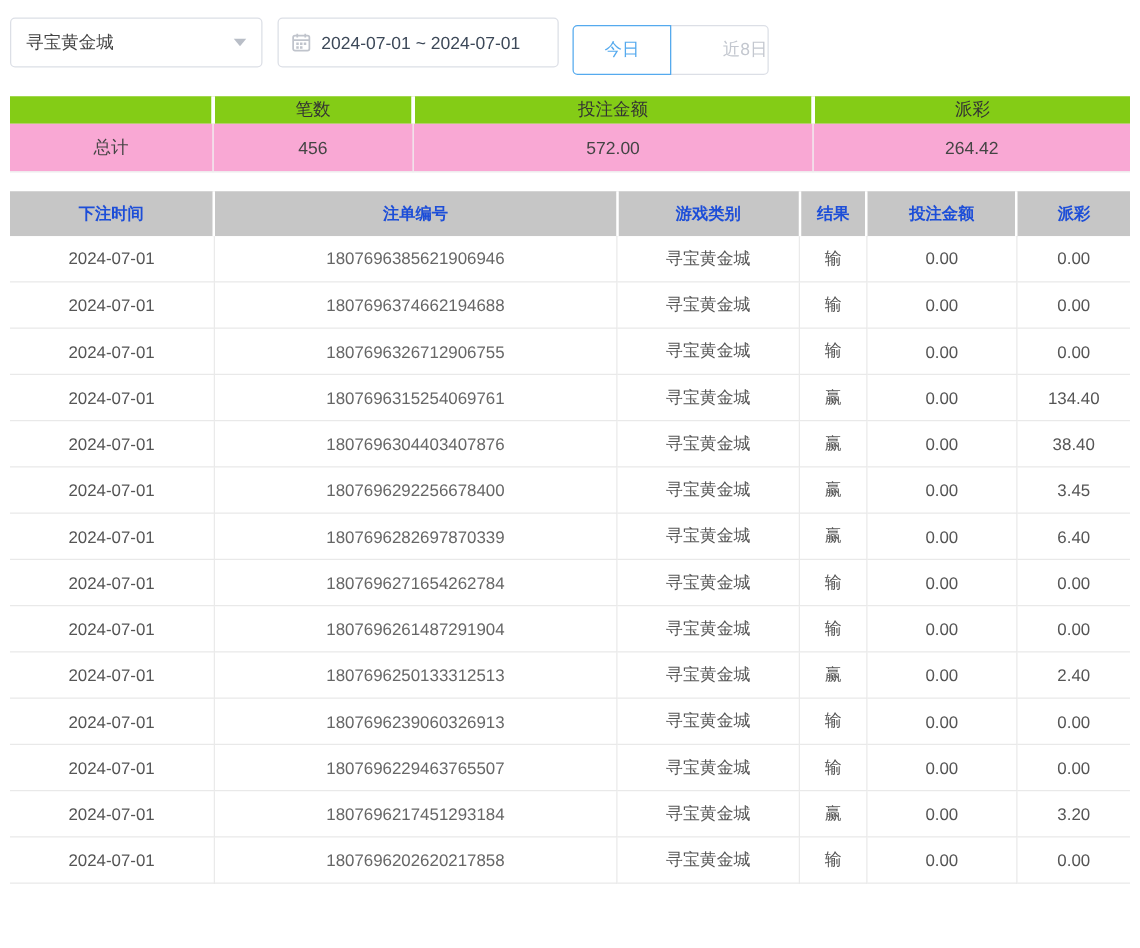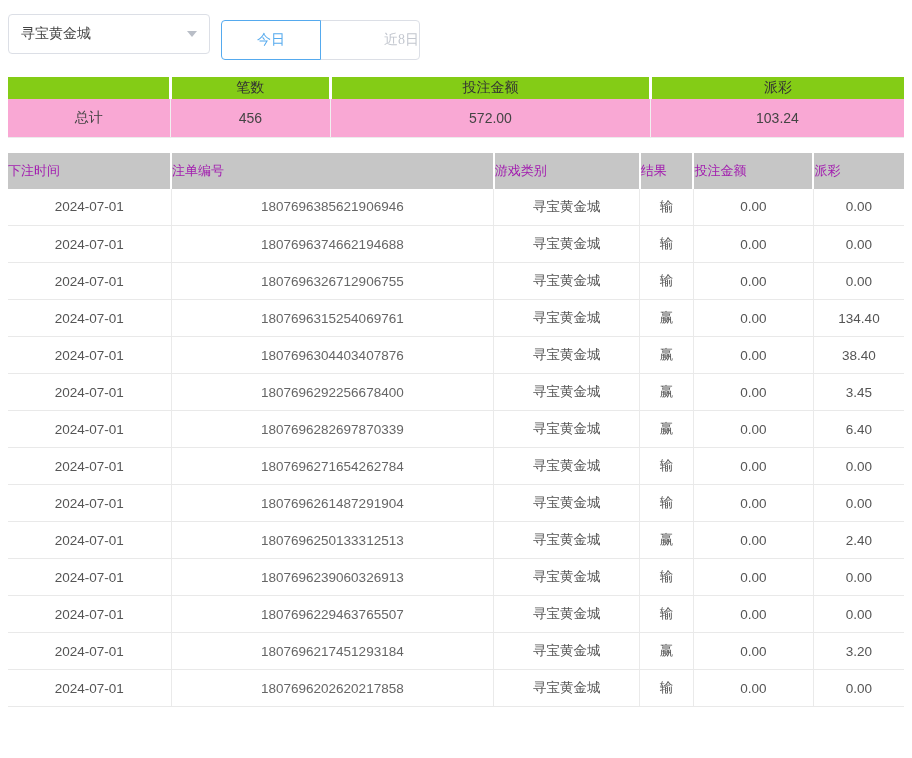--- a/index.html
+++ b/index.html
@@ -40,24 +40,24 @@
     width: 225px; height: 40px;
     border: 1px solid #dcdfe6; border-radius: 4px;
     display: flex; align-items: center;
     padding: 0 10px; margin-left: 12px; cursor: pointer; background: #fff;
   }
   .date-range .cal { margin-right: 8px; flex: 0 0 auto; }
   .date-range .value { font-size: 14px; color: #3c4858; white-space: nowrap; }
 
   .btn-group { display: flex; margin-left: 11px; }
   .qbtn {
-    width: 100px; height: 40px;
+    width: 79px; height: 40px;
     background: #fff; border: 1px solid #dcdfe6;
     font-size: 14px; color: #c3c7cf; cursor: pointer;
-    font-family: Liberation Serif, serif;
+    font-family: Liberation Sans, sans-serif;
     margin-top: 12px;
   }
   .qbtn + .qbtn { margin-left: -1px; }
   .qbtn:first-child { border-radius: 4px 0 0 4px; }
   .qbtn:last-child { border-radius: 0 4px 4px 0; text-align: right; }
   .qbtn.active {
     border: 1px solid #55aaee; color: #55aaee;
     position: relative; z-index: 2;
   }
   .query-btn {
@@ -79,22 +79,22 @@
     height: 38px; background: #f9a8d4;
     font-size: 14px; color: #444; text-align: center;
     border-right: 1px solid #f0f0f0; border-bottom: 1px solid #ececec;
   }
   .summary td:last-child { border-right: none; }
 
   
   .records { margin-top: 15px; }
   .records th {
     background: #c6c6c6; height: 36px;
-    font-size: 13px; font-weight: normal; color: #a21caf;
-    text-align: left; border-right: 2px solid #fff;
+    font-size: 13px; font-weight: bold; color: #1d4ed8;
+    text-align: center; border-right: 2px solid #fff;
   }
   .records th:last-child { border-right: none; }
   .records td {
     height: 37px; background: #fff;
     font-size: 13.5px; color: #555; text-align: center;
     border-right: 1px solid #eaeaea; border-bottom: 1px solid #e9e9e9;
     white-space: nowrap; overflow: hidden;
   }
   .records td:last-child { border-right: none; }
   .records td[data-name="bet-id-cell"] { color: #666; }
@@ -104,20 +104,34 @@
 
 <div class="page" data-name="pg-panel">
 
 
   <div class="controls" data-name="filter-bar">
     <div class="select-box" data-name="game-select">
       <span class="value" data-name="game-select-value">寻宝黄金城</span>
       <span class="caret-down" data-name="chevron-down-icon"></span>
     </div>
 
+    <div class="date-range" data-name="date-range-input">
+      <svg class="cal" data-name="calendar-icon" width="16" height="16" viewBox="0 0 16 16">
+        <rect x="1.5" y="2.5" width="13" height="12" rx="1.5" fill="none" stroke="#c0c4cc" stroke-width="1.4"></rect>
+        <line x1="1.5" y1="6" x2="14.5" y2="6" stroke="#c0c4cc" stroke-width="1.4"></line>
+        <line x1="4.8" y1="1" x2="4.8" y2="4" stroke="#c0c4cc" stroke-width="1.4"></line>
+        <line x1="11.2" y1="1" x2="11.2" y2="4" stroke="#c0c4cc" stroke-width="1.4"></line>
+        <rect x="4" y="8" width="2" height="2" fill="#c0c4cc"></rect>
+        <rect x="7" y="8" width="2" height="2" fill="#c0c4cc"></rect>
+        <rect x="10" y="8" width="2" height="2" fill="#c0c4cc"></rect>
+        <rect x="4" y="11" width="2" height="2" fill="#c0c4cc"></rect>
+        <rect x="7" y="11" width="2" height="2" fill="#c0c4cc"></rect>
+      </svg>
+      <span class="value" data-name="date-range-value">2024-07-01 ~ 2024-07-01</span>
+    </div>
 
     <div class="btn-group" data-name="quick-range-group">
       <button class="qbtn active" data-name="today-button">今日</button>
       <button class="qbtn" data-name="last-8-days-button">近8日</button>
     </div>
 
   </div>
 
   <table class="summary" data-name="summary-table">
     <colgroup>
@@ -132,21 +146,21 @@
         <th data-name="summary-header-count">笔数</th>
         <th data-name="summary-header-bet-amount">投注金额</th>
         <th data-name="summary-header-payout">派彩</th>
       </tr>
     </thead>
     <tbody>
       <tr data-name="summary-total-row">
         <td data-name="summary-total-label">总计</td>
         <td data-name="summary-total-count">456</td>
         <td data-name="summary-total-bet-amount">572.00</td>
-        <td data-name="summary-total-payout">103.24</td>
+        <td data-name="summary-total-payout">264.42</td>
       </tr>
     </tbody>
   </table>
 
   <table class="records" data-name="records-table">
     <colgroup>
       <col style="width:18.2%">
         <col style="width:36%">
         <col style="width:16.3%">
         <col style="width:6%">

